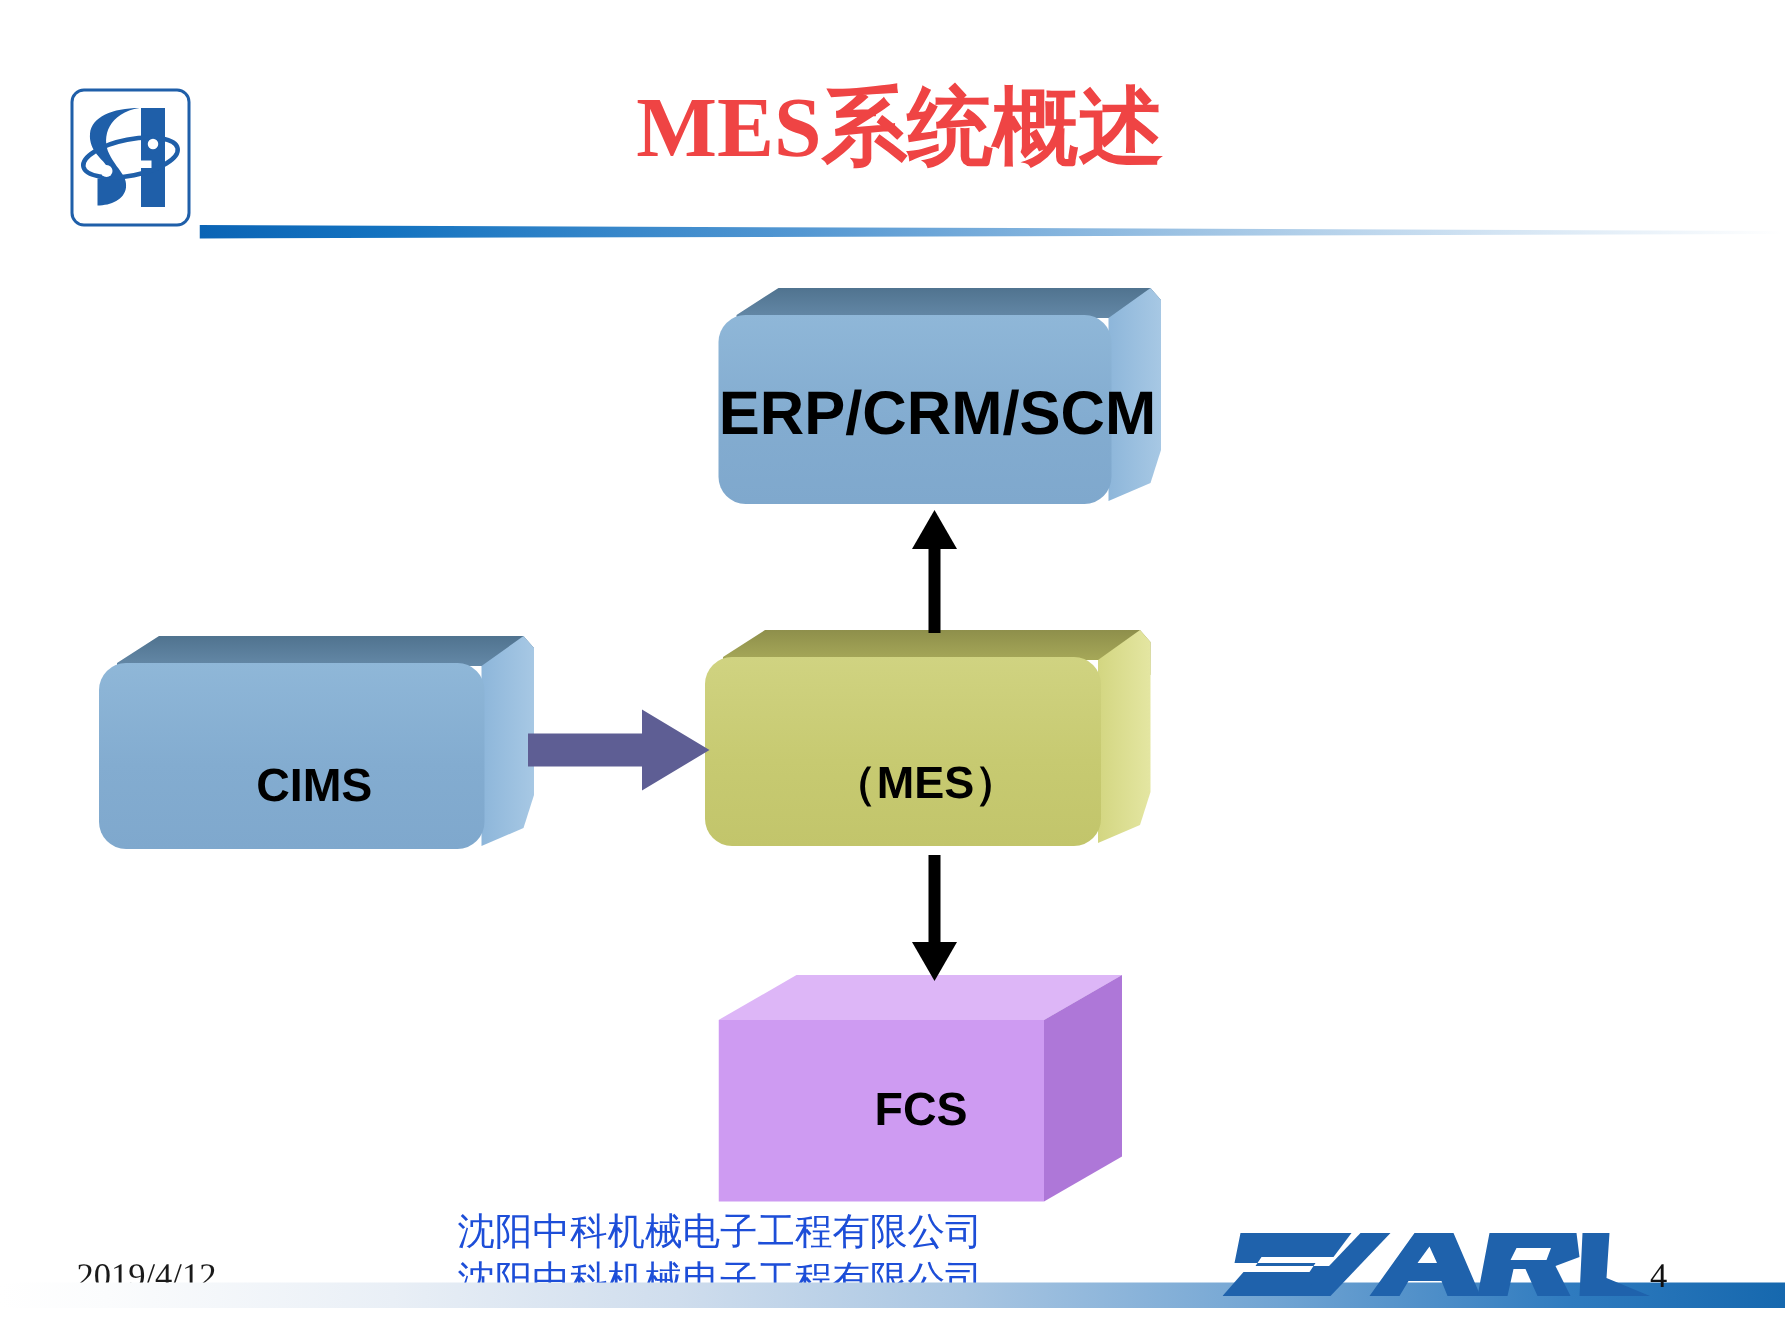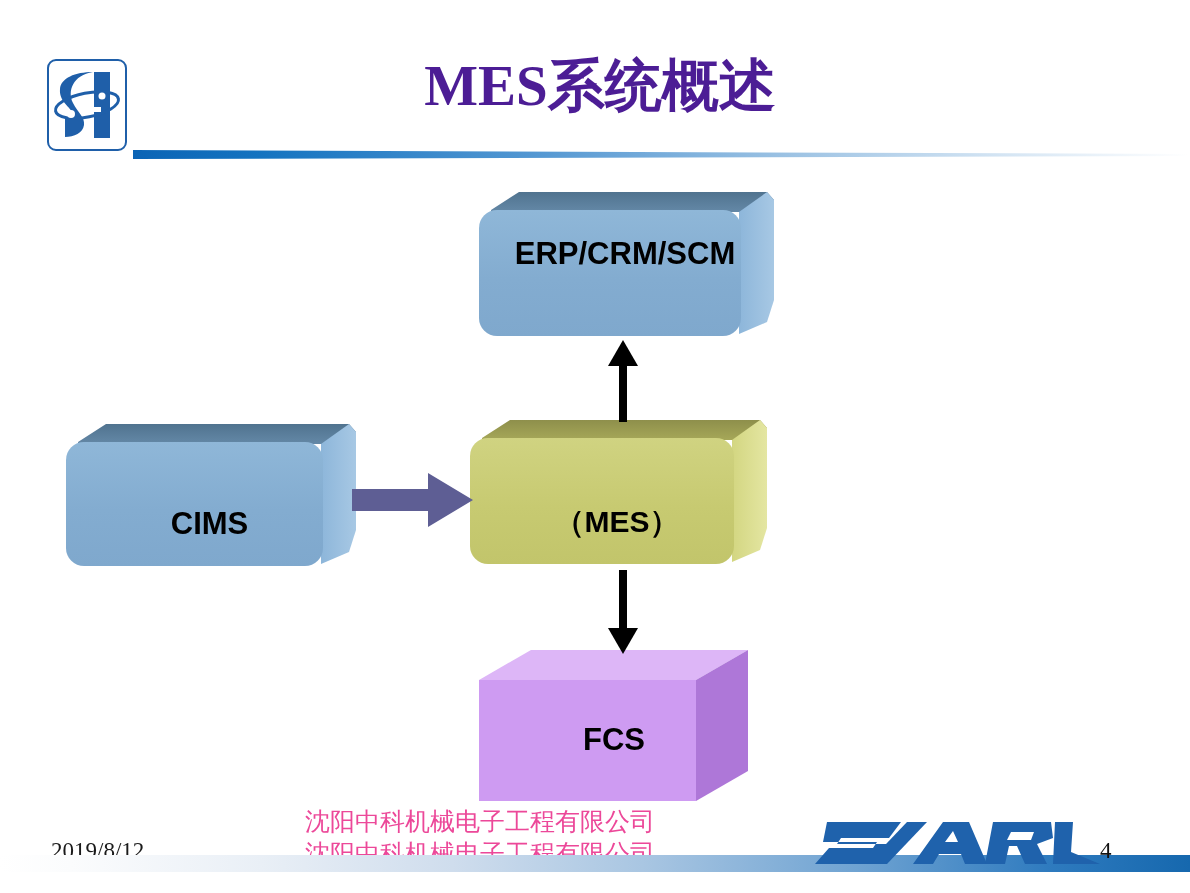--- a/index.html
+++ b/index.html
@@ -48,21 +48,21 @@
   #slide-title {
     position: absolute;
     left: 150px;
     top: 52px;
     width: 900px;
     text-align: center;
     font-family: "Liberation Serif", "DejaVu Serif", serif;
     font-weight: bold;
     font-size: 57px;
     line-height: 68px;
-    color: #4c1d95;
+    color: #ef4444;
     letter-spacing: 0px;
     white-space: nowrap;
   }
 
   #title-rule {
     position: absolute;
     left: 133px;
     top: 149px;
     width: 1055px;
     height: 11px;
@@ -90,21 +90,21 @@
     color: #000000;
     white-space: nowrap;
   }
 
   
   #node-erp   { left: 475px; top: 188px; width: 300px; height: 160px; }
   #node-cims  { left: 62px;  top: 420px; width: 295px; height: 158px; }
   #node-mes   { left: 466px; top: 416px; width: 302px; height: 160px; }
   #node-fcs   { left: 479px; top: 650px; width: 270px; height: 155px; }
 
-  #label-erp  { top: 48px;  font-size: 31px; }
+  #label-erp  { top: 64px;  font-size: 41px; }
   #label-cims { top: 59px;  font-size: 31px; margin-top: 27px; }
   #label-mes  { top: 86px;  font-size: 30px; }
   #label-fcs  { top: 72px;  font-size: 31px; }
 
   .arrow {
     position: absolute;
   }
   #arrow-mes-erp { left: 600px; top: 340px; width: 46px; height: 82px; }
   #arrow-mes-fcs { left: 600px; top: 570px; width: 46px; height: 84px; }
   #arrow-cims-mes{ left: 352px; top: 470px; width: 122px; height: 60px; }
@@ -121,21 +121,21 @@
   }
   #footer-org {
     position: absolute;
     left: 250px;
     top: 805px;
     width: 460px;
     text-align: center;
     font-family: "Liberation Sans", sans-serif;
     font-size: 25px;
     line-height: 32px;
-    color: #ec4899;
+    color: #1d4ed8;
     white-space: nowrap;
   }
   #footer-org div { white-space: nowrap; }
   #footer-bar {
     position: absolute;
     left: 0;
     top: 855px;
     width: 1190px;
     height: 17px;
     background: linear-gradient(to right,
@@ -302,21 +302,21 @@
       <rect x="19" y="0" width="8" height="62" fill="#000000"></rect>
       <polygon points="23,84 8,58 38,58" fill="#000000"></polygon>
     </svg>
 
     <svg class="arrow" id="arrow-cims-mes" viewBox="0 0 122 60">
       <polygon points="0,19 76,19 76,3 121,30 76,57 76,41 0,41" fill="#5E5E94"></polygon>
     </svg>
 
   </div>
 
-  <div id="footer-date">2019/8/12</div>
+  <div id="footer-date">2019/4/12</div>
 
   <div id="footer-org">
     <div>沈阳中科机械电子工程有限公司</div>
     <div>沈阳中科机械电子工程有限公司</div>
   </div>
 
   <div id="footer-bar"></div>
 
   <svg id="siasun-logo" viewBox="0 0 285 62">
     <g fill="#1f62ac">

